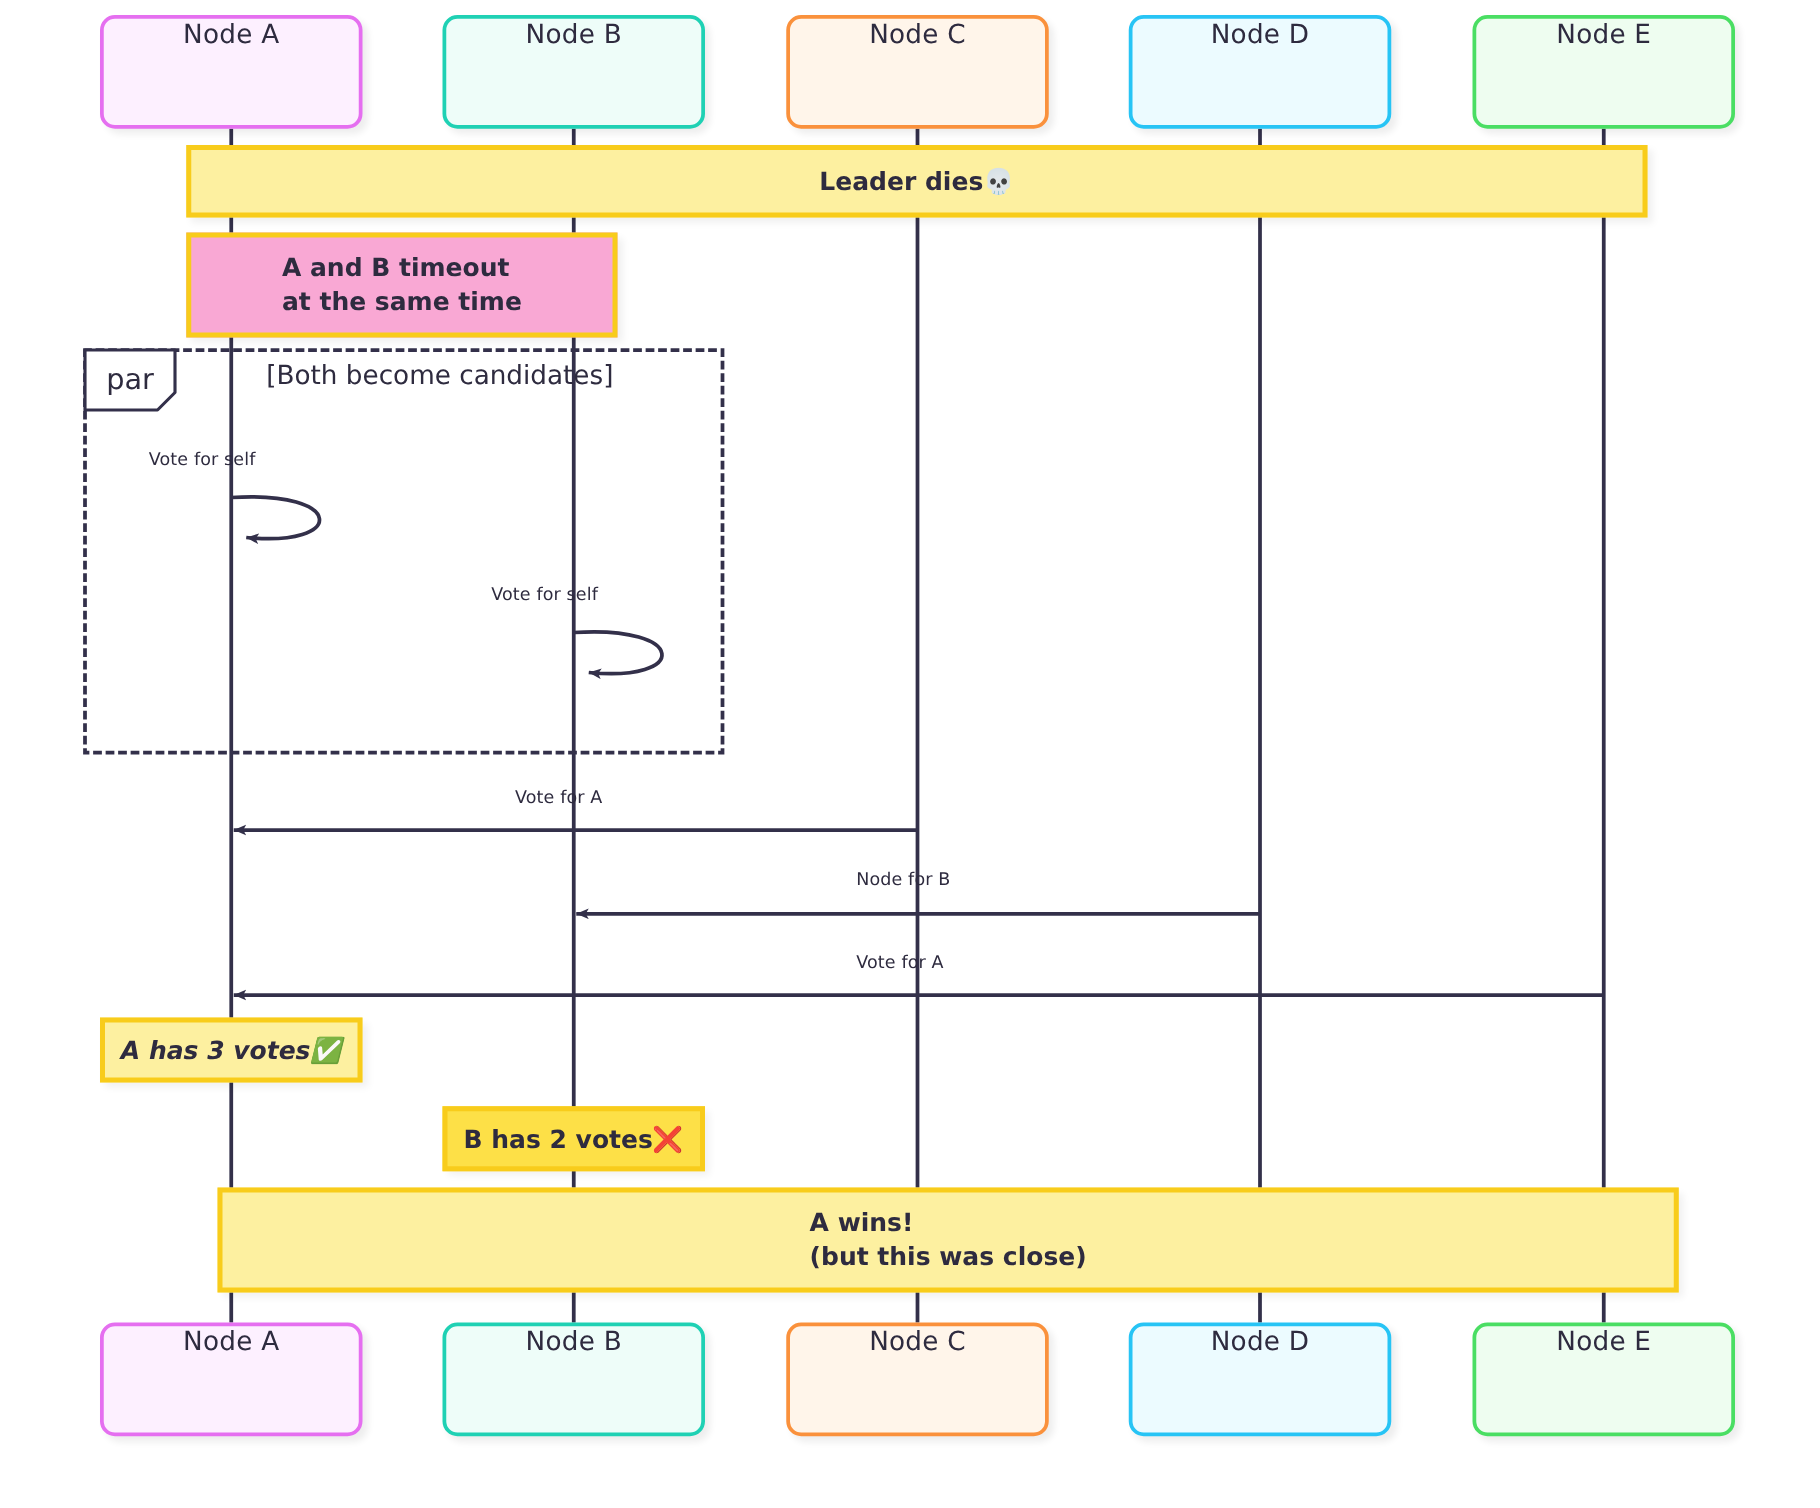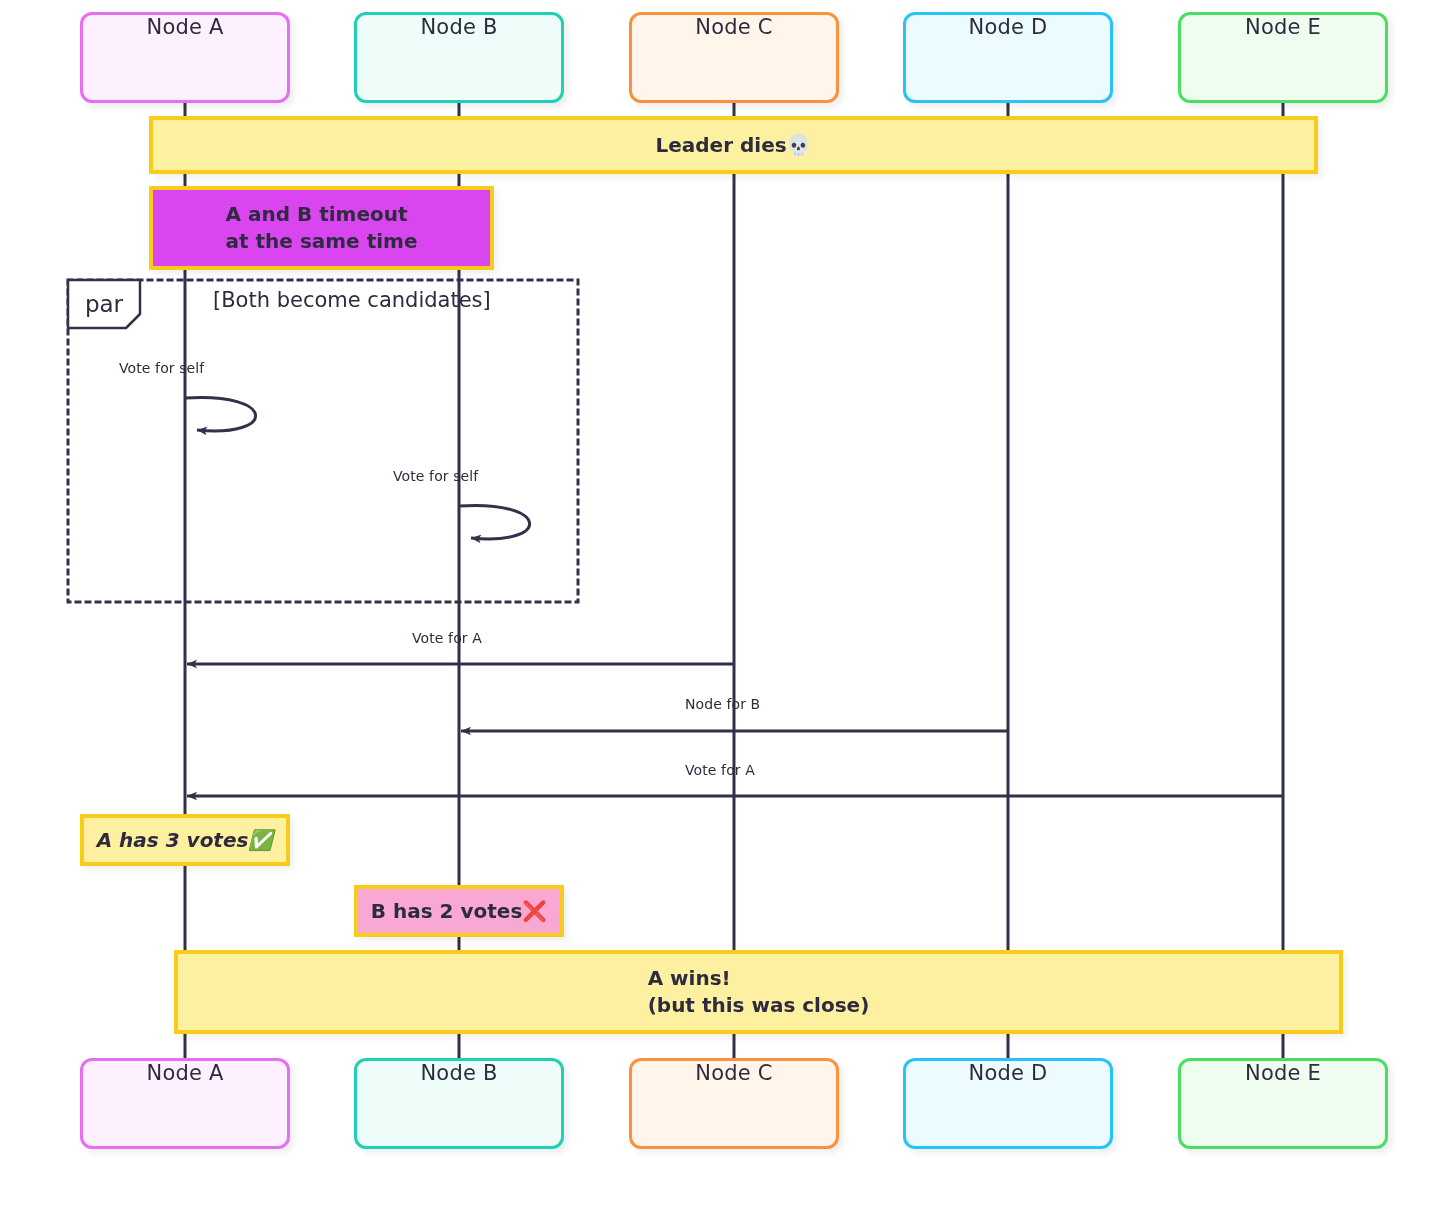--- a/index.html
+++ b/index.html
@@ -137,24 +137,24 @@
       <div class="actor-box" style="left: 903px; top: 1058px; width: 210px; height: 91px; border-color: rgb(39, 196, 245); background: rgb(236, 251, 255);">
         <span>Node D</span>
       </div>
       <div class="actor-box" style="left: 1178px; top: 1058px; width: 210px; height: 91px; border-color: rgb(74, 222, 99); background: rgb(238, 253, 240);">
         <span>Node E</span>
       </div>
     </div>
 
   <div id="notes">
       <div class="note-box" style="left: 149px; top: 116px; width: 1169px; height: 58px; background: rgb(253, 240, 160); border-color: rgb(248, 204, 27);"><span>Leader dies </span><span class="emoji-badge">💀</span></div>
-      <div class="note-box" style="left: 149px; top: 186px; width: 345px; height: 84px; background: #d946ef; border-color: rgb(248, 204, 27);"><span>A and B timeout
+      <div class="note-box" style="left: 149px; top: 186px; width: 345px; height: 84px; background: #f9a8d4; border-color: rgb(248, 204, 27);"><span>A and B timeout
 at the same time</span></div>
       <div class="note-box" style="left: 80px; top: 814px; width: 210px; height: 52px; background: rgb(253, 240, 160); border-color: rgb(248, 204, 27); font-style: italic;"><span>A has 3 votes </span><span class="emoji-badge">✅</span></div>
-      <div class="note-box" style="left: 354px; top: 885px; width: 210px; height: 52px; background: #f9a8d4; border-color: rgb(248, 204, 27);"><span>B has 2 votes </span><span class="emoji-badge">❌</span></div>
+      <div class="note-box" style="left: 354px; top: 885px; width: 210px; height: 52px; background: #fde047; border-color: rgb(248, 204, 27);"><span>B has 2 votes </span><span class="emoji-badge">❌</span></div>
       <div class="note-box" style="left: 149px; top: 950px; width: 1169px; height: 84px; background: rgb(253, 240, 160); border-color: rgb(248, 204, 27); margin-left: 25px;"><span>A wins!
 (but this was close)</span></div>
     </div>
 
   <div id="msg-labels">
       <div class="msg-label" style="left: 119px; top: 360px;">Vote for self</div>
       <div class="msg-label" style="left: 393px; top: 468px;">Vote for self</div>
       <div class="msg-label" style="left: 412px; top: 630px;">Vote for A</div>
       <div class="msg-label" style="left: 685px; top: 696px;">Node for B</div>
       <div class="msg-label" style="left: 685px; top: 762px;">Vote for A</div>

